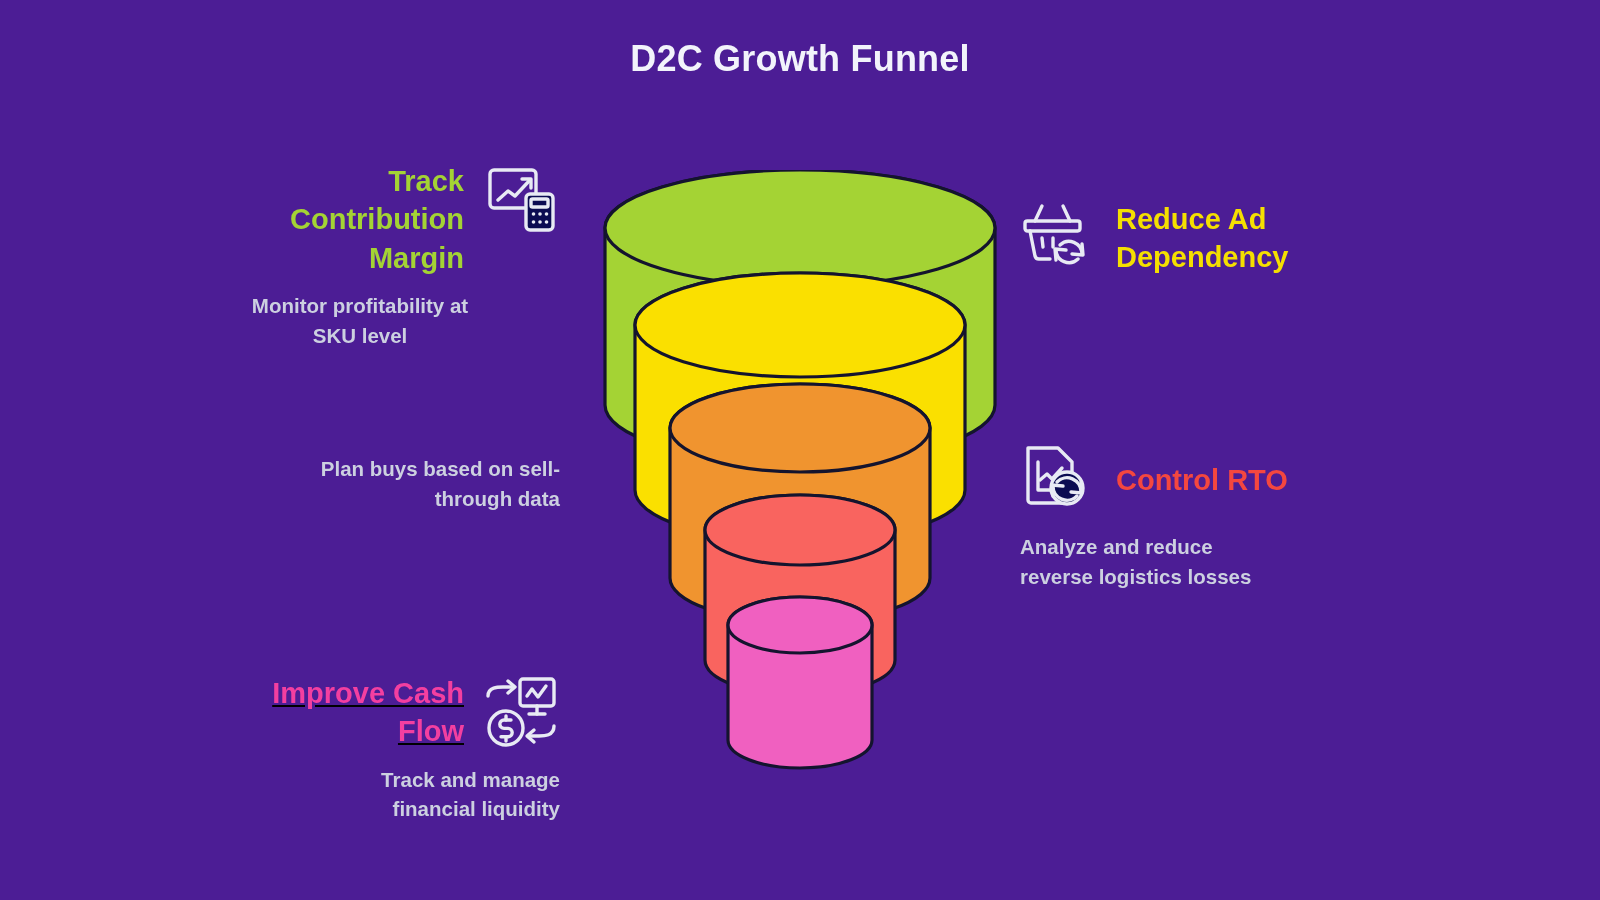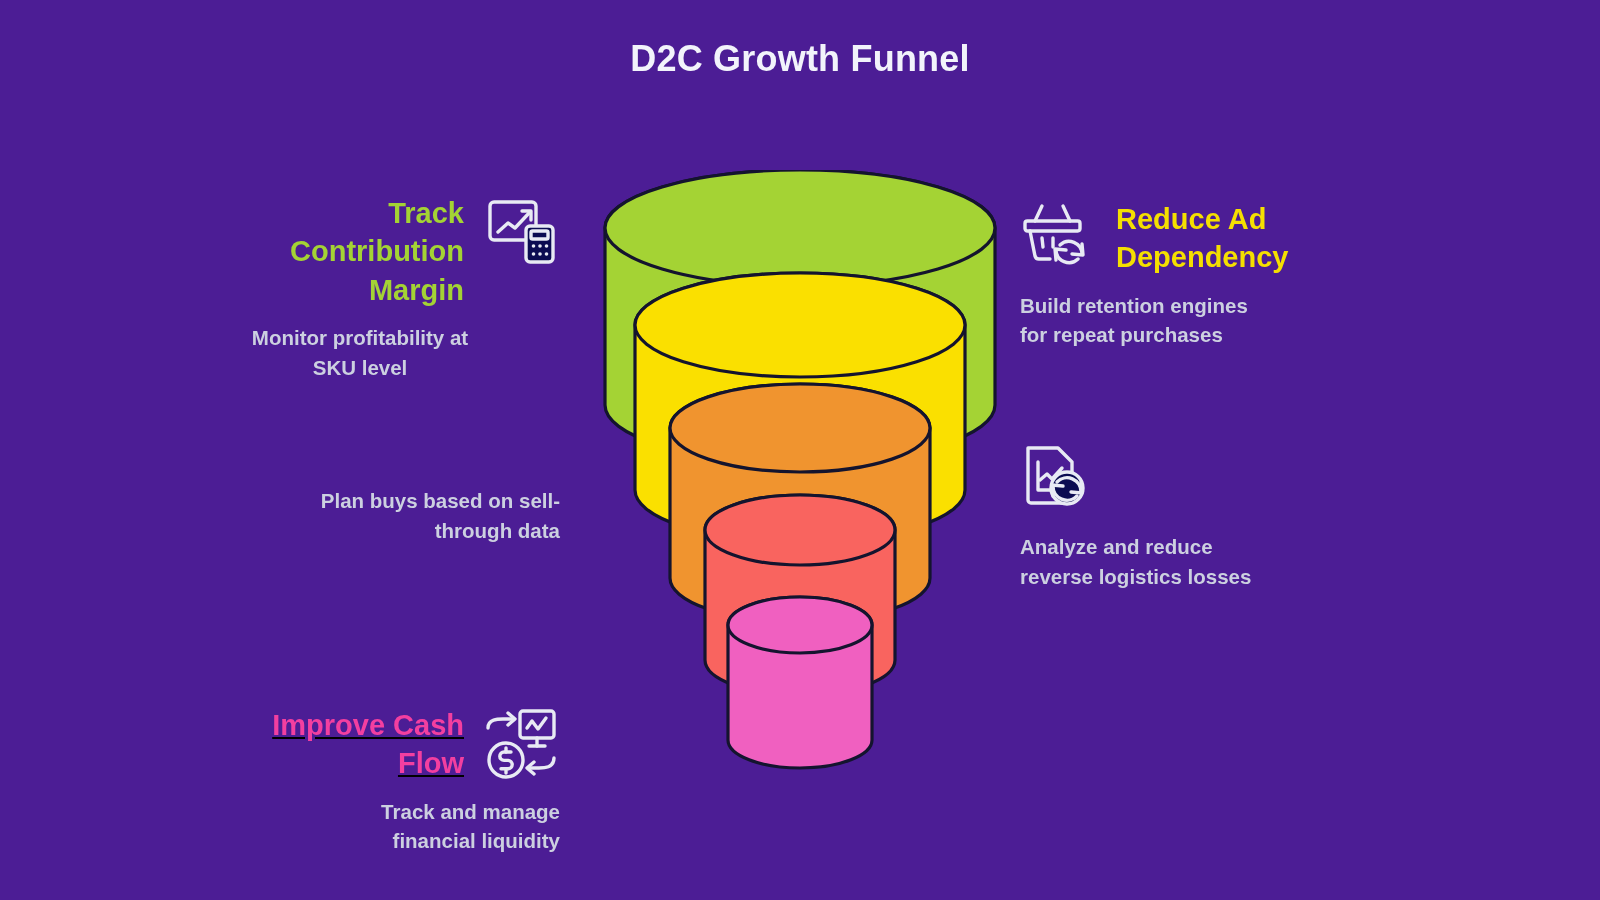--- a/index.html
+++ b/index.html
@@ -25,21 +25,21 @@
     font-size:29px; font-weight:bold; line-height:1.32; white-space:pre-line;
   }
   .desc {
     font-size:20.5px; font-weight:bold; color:#ccd0e0;
     line-height:1.45; white-space:pre-line; margin-top:14px;
   }
   .icon { flex:0 0 auto; width:78px; height:78px; }
   .icon svg { display:block; width:78px; height:78px; }
 
   
-  .left { width:400px; text-align:right;margin-top:32px; }
+  .left { width:400px; text-align:right; }
   .left .item-row { justify-content:flex-end; }
   .left .heading { text-align:right; }
   .left .desc { text-align:right; }
 
   
   .right { width:430px; text-align:left; }
   .right .item-row { justify-content:flex-start; }
   .right .heading { text-align:left; }
   .right .desc { text-align:left; }
 
@@ -141,38 +141,39 @@
           <polyline points="62,46 63,57 52,56"></polyline>
           <path d="M36 52 a13 13 0 0 0 22 9"></path>
           <polyline points="36,62 35,51 46,52"></polyline>
         </svg>
       </span>
       <div class="htext">
         <div class="heading" style="color:#f5df00">Reduce Ad
 Dependency</div>
       </div>
     </div>
-    <div class="desc" style="color: rgb(204, 208, 224);">Build retention engines
-for repeat purchases</div>
   </div>
 
   <div class="item right" id="item-rto">
     <div class="item-row">
       <span class="icon">
         <svg viewBox="0 0 78 78" fill="none" stroke="#e8eaf4" stroke-width="3.4" stroke-linecap="round" stroke-linejoin="round">
           <path d="M8 8 H38 L52 22 V60 a3 3 0 0 1 -3 3 H11 a3 3 0 0 1 -3 -3 Z"></path>
           <polyline points="18,22 18,50 38,50"></polyline>
           <polyline points="20,40 27,34 32,39 42,28"></polyline>
           <circle cx="47" cy="48" r="16" fill="#0b0b52"></circle>
           <path d="M61 52 a14 14 0 0 0 -24 -10"></path>
           <polyline points="61,42 62,53 51,52"></polyline>
           <path d="M33 46 a14 14 0 0 0 24 10"></path>
           <polyline points="33,56 32,45 43,46"></polyline>
         </svg>
       </span>
+      <div class="htext">
+        <div class="heading" style="color:#f4473f">Control RTO</div>
+      </div>
     </div>
     <div class="desc" style="color: rgb(204, 208, 224);">Analyze and reduce
 reverse logistics losses</div>
   </div>
 
   <div id="funnel">
     <svg viewBox="0 0 480 620">
       <g stroke="#14142e" stroke-width="3.2" stroke-linejoin="round">
 
         <g>

